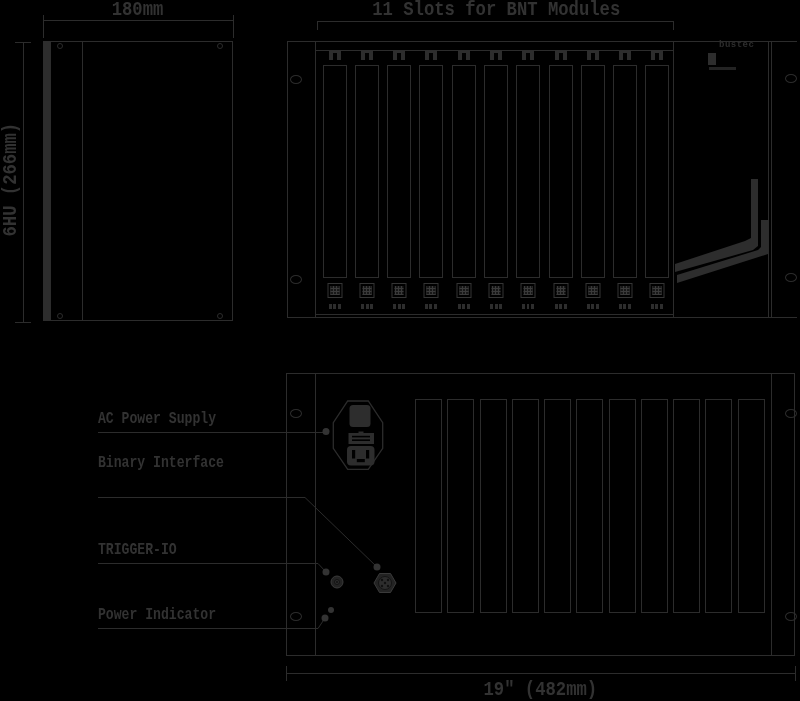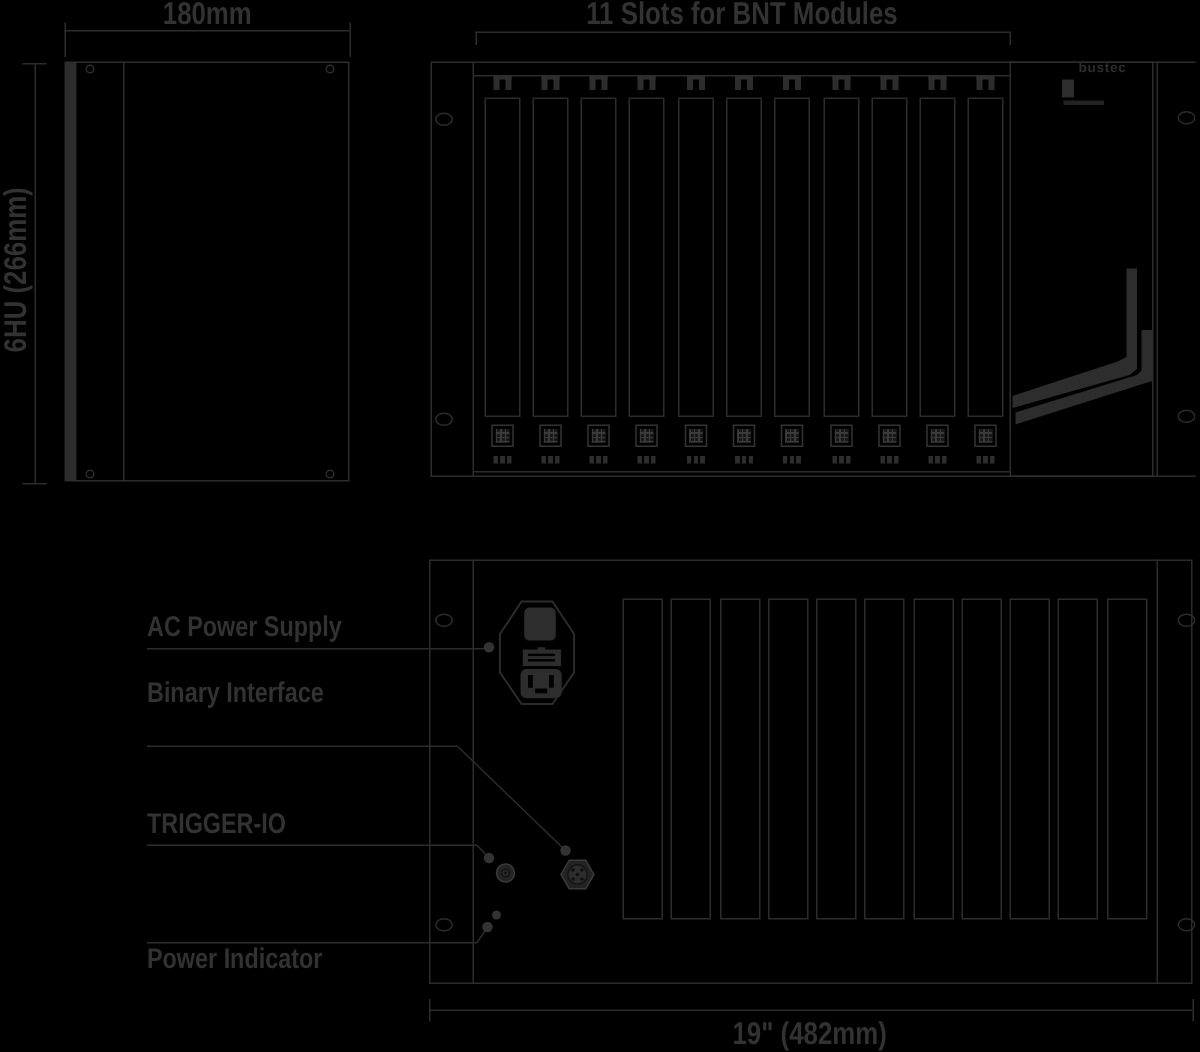--- a/index.html
+++ b/index.html
@@ -3,30 +3,30 @@
 <meta charset="utf-8">
 <style>
   :root{
     --bg:#000000;
     --line:#2c2c2c;
     --text:#323232;
     --fill:#2d2d2d;
   }
   html,body{margin:0;padding:0;background:var(--bg);}
   #canvas{position:relative;width:797px;height:701px;background:var(--bg);overflow:hidden;
-          font-family:Liberation Sans, sans-serif;}
+          font-family:Liberation Mono, monospace;}
   .hline{position:absolute;height:1px;background:var(--line);}
   .vline{position:absolute;width:1px;background:var(--line);}
   .box{position:absolute;border:1px solid var(--line);box-sizing:border-box;background:transparent;}
   .oval{position:absolute;width:12px;height:9px;border:1px solid var(--line);border-radius:50%;box-sizing:border-box;}
   .screw{position:absolute;width:6px;height:6px;border:1px solid var(--line);border-radius:50%;box-sizing:border-box;}
   .dimtext{position:absolute;color:var(--text);font-weight:bold;font-size:21px;line-height:20px;
            white-space:nowrap;text-align:center;}
   .cond{display:inline-block;transform:scaleX(0.82);transform-origin:50% 50%;}
-  .label{position:absolute;color:var(--text);font-weight:bold;font-size:19px;line-height:22px;white-space:nowrap;}
+  .label{position:absolute;color:var(--text);font-weight:bold;font-size:16px;line-height:22px;white-space:nowrap;}
   .label .cond{transform-origin:0 50%;}
   .rot{transform:rotate(-90deg);transform-origin:50% 50%;}
   
   .fslot{position:absolute;width:24px;height:264px;}
   .fslot .clip{position:absolute;top:0;left:50%;transform:translateX(-50%);width:12px;height:10px;
     background-image:linear-gradient(var(--fill),var(--fill)),linear-gradient(var(--fill),var(--fill)),linear-gradient(var(--fill),var(--fill));
     background-size:12px 3px,4px 10px,4px 10px;background-position:0 0,0 0,8px 0;background-repeat:no-repeat;}
   .fslot .srect{position:absolute;top:15px;left:0;width:24px;height:213px;border:1px solid var(--line);box-sizing:border-box;}
   .fslot .conn{position:absolute;top:233px;left:50%;transform:translateX(-50%);width:15px;height:15px;
     border:1px solid #343434;box-sizing:border-box;display:flex;align-items:center;justify-content:center;}
@@ -217,21 +217,21 @@
 
     <div class="label" style="left:98px;top:408px;">
       <span class="cond">AC Power Supply</span>
     </div>
     <div class="label" style="left:98px;top:452px;">
       <span class="cond">Binary Interface</span>
     </div>
     <div class="label" style="left:98px;top:539px;">
       <span class="cond">TRIGGER-IO</span>
     </div>
-    <div class="label" style="left:98px;top:629px;text-align:center;">
+    <div class="label" style="left:98px;top:604px;text-align:center;">
       <span class="cond">Power Indicator</span>
     </div>
 
     <svg style="left:90px;top:370px;" width="710" height="301" viewBox="90 370 710 301">
       <g stroke="var(--line)" stroke-width="1" fill="none">
         <line x1="98" y1="432.5" x2="323" y2="432.5"></line>
         <line x1="98" y1="497.5" x2="305" y2="497.5"></line>
         <line x1="305" y1="497.5" x2="377" y2="567"></line>
         <line x1="98" y1="563.5" x2="318" y2="563.5"></line>
         <line x1="318" y1="563.5" x2="326" y2="572"></line>

